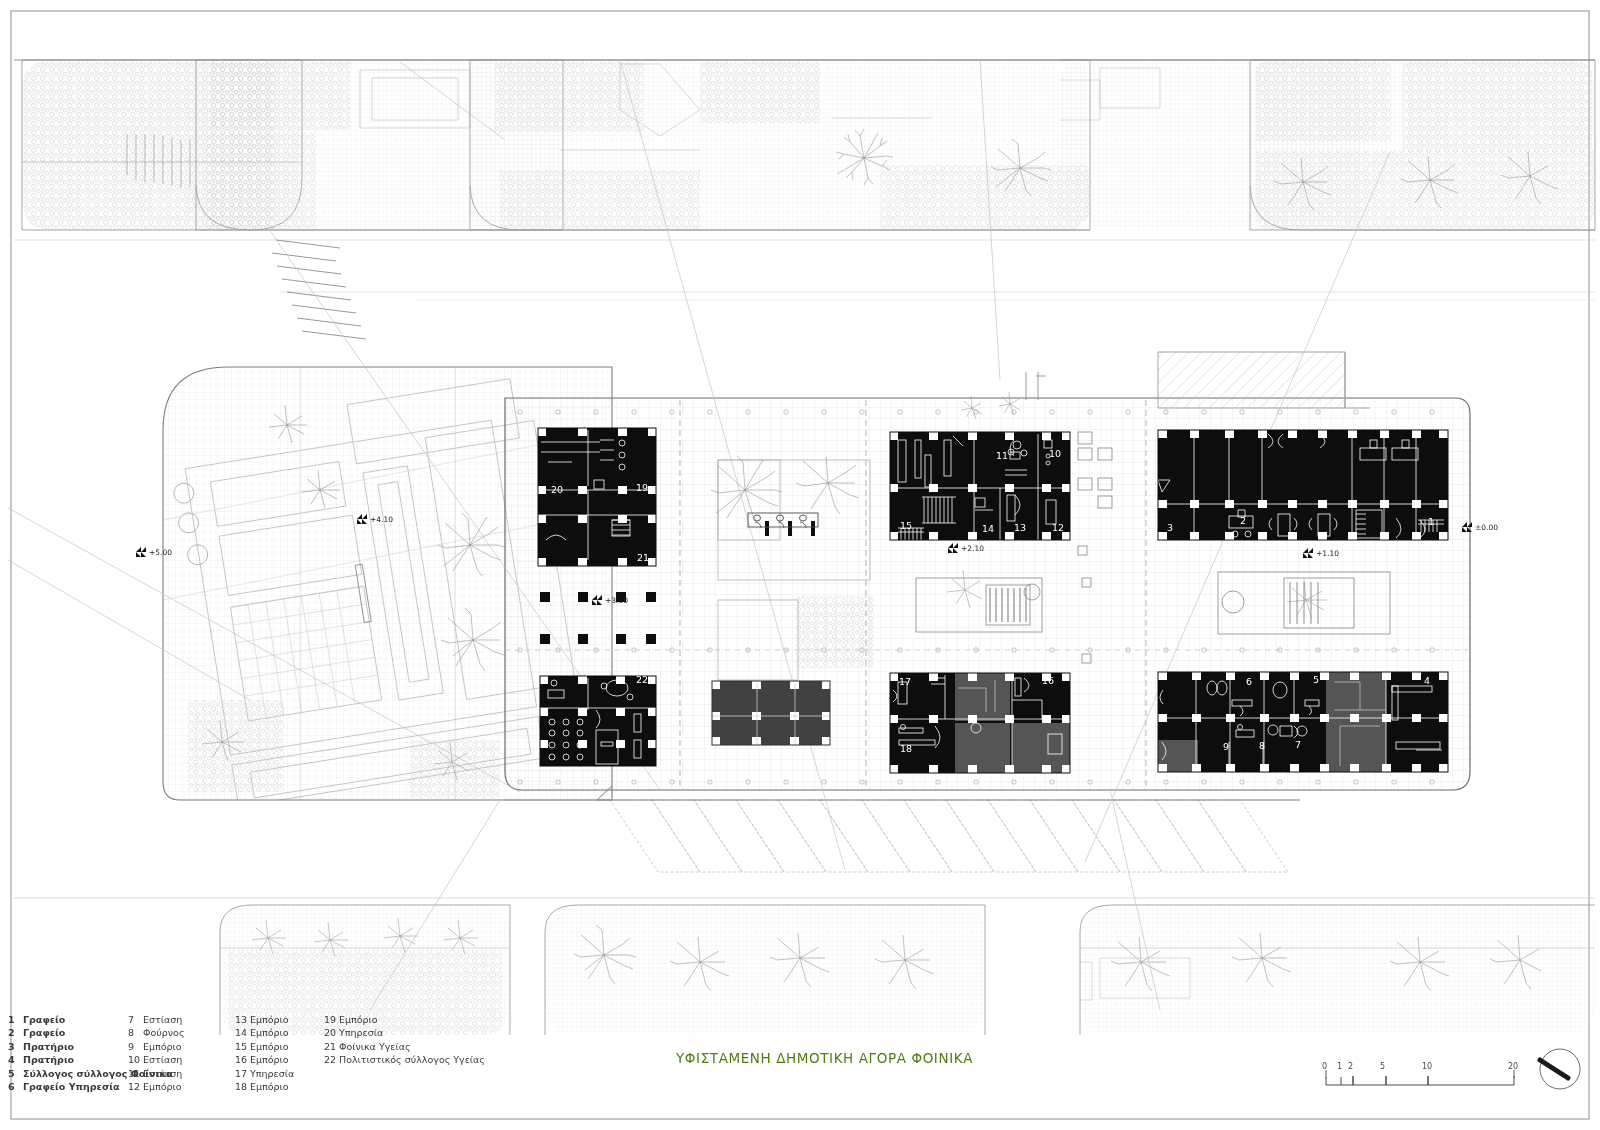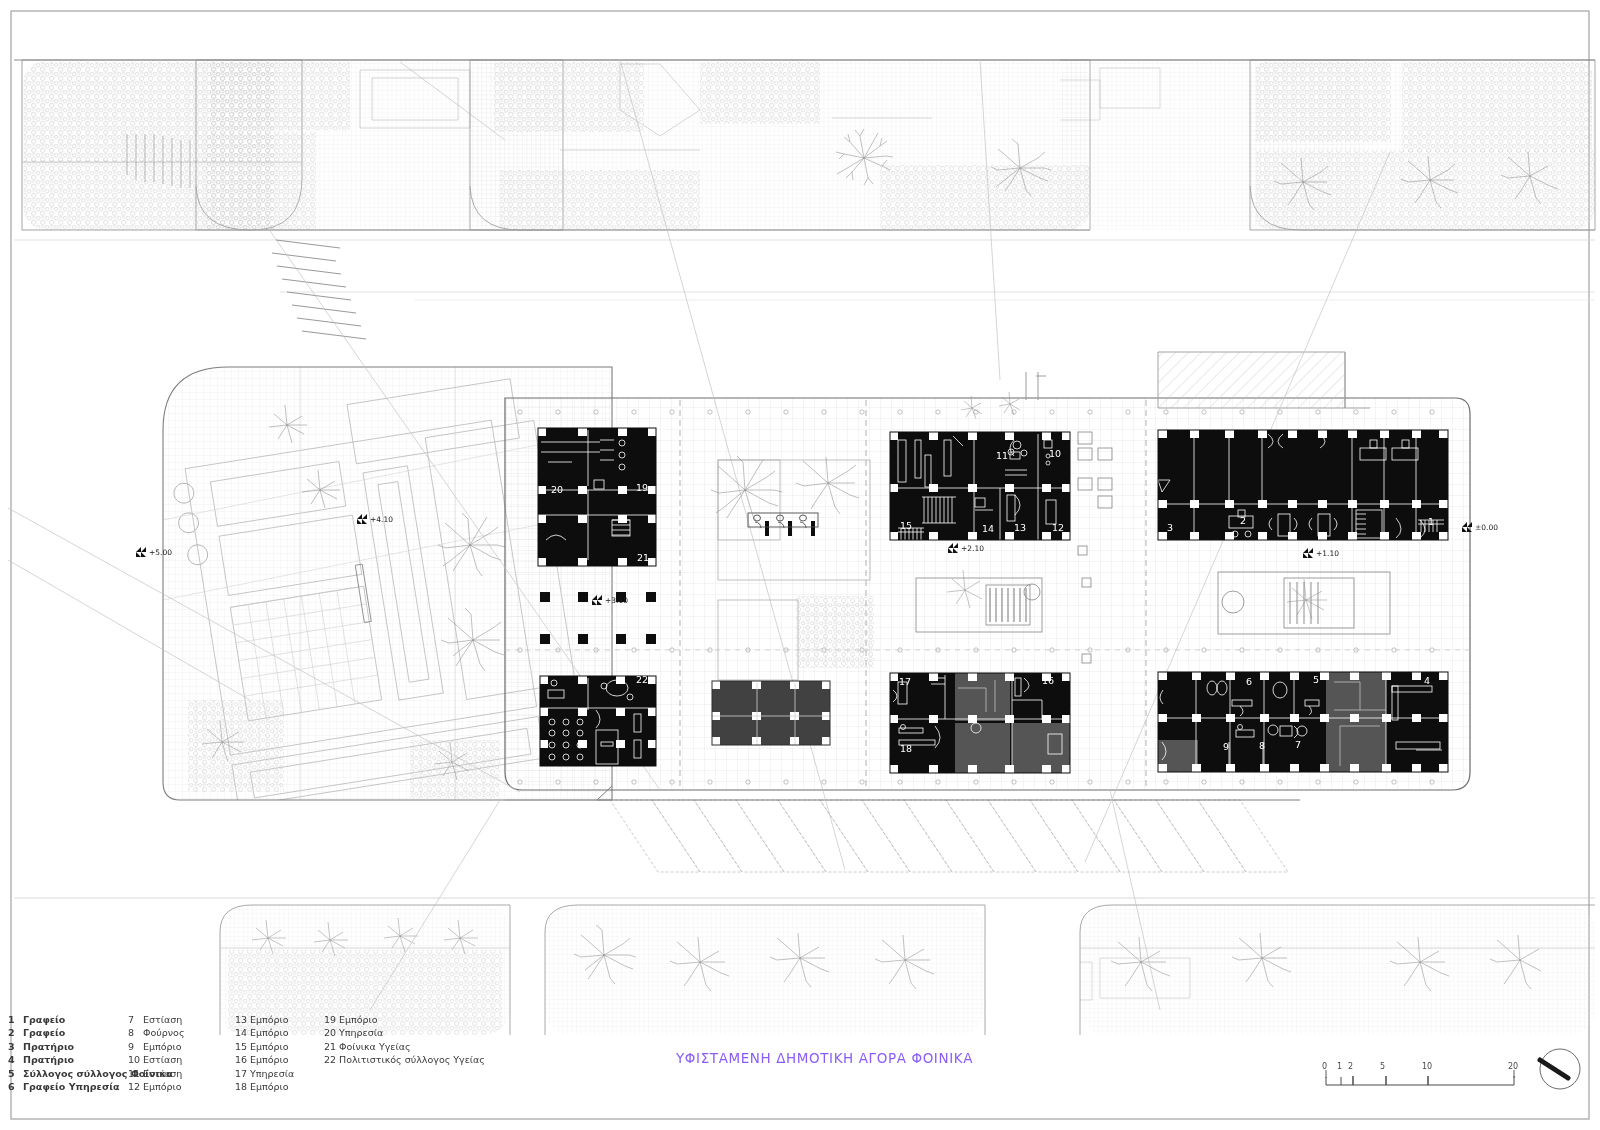--- a/index.html
+++ b/index.html
@@ -3,21 +3,21 @@
 <meta charset="utf-8">
 <style>
   html,body{margin:0;padding:0;background:#ffffff;}
   body{width:1600px;height:1130px;overflow:hidden;font-family:"DejaVu Sans","Liberation Sans",sans-serif;}
   #sheet{position:relative;width:1600px;height:1130px;background:#ffffff;}
   svg.layer{position:absolute;left:0;top:0;width:1600px;height:1130px;}
   .legend{position:absolute;left:8px;top:1013px;width:700px;font-size:9.5px;color:#3a3a3a;line-height:13.4px;}
   .legend .col{position:absolute;top:0;}
   .legend .row{white-space:nowrap;display:block;}
   .legend .num{display:inline-block;width:15px;text-align:left;}
-  .title{position:absolute;left:676px;top:1050px;font-size:13.5px;letter-spacing:.6px;color:#8b5cf6;white-space:nowrap;}
+  .title{position:absolute;left:676px;top:1050px;font-size:13.5px;letter-spacing:.6px;color:#4d7c0f;white-space:nowrap;}
   .scalenums{position:absolute;font-size:8px;color:#4a4a4a;}
   .rnum{font-family:"DejaVu Sans","Liberation Sans",sans-serif;fill:#ffffff;font-size:9.5px;}
 </style>
 </head>
 <body>
 
 <div id="sheet">
 
   <svg class="layer" viewBox="0 0 1600 1130">
     <defs>

